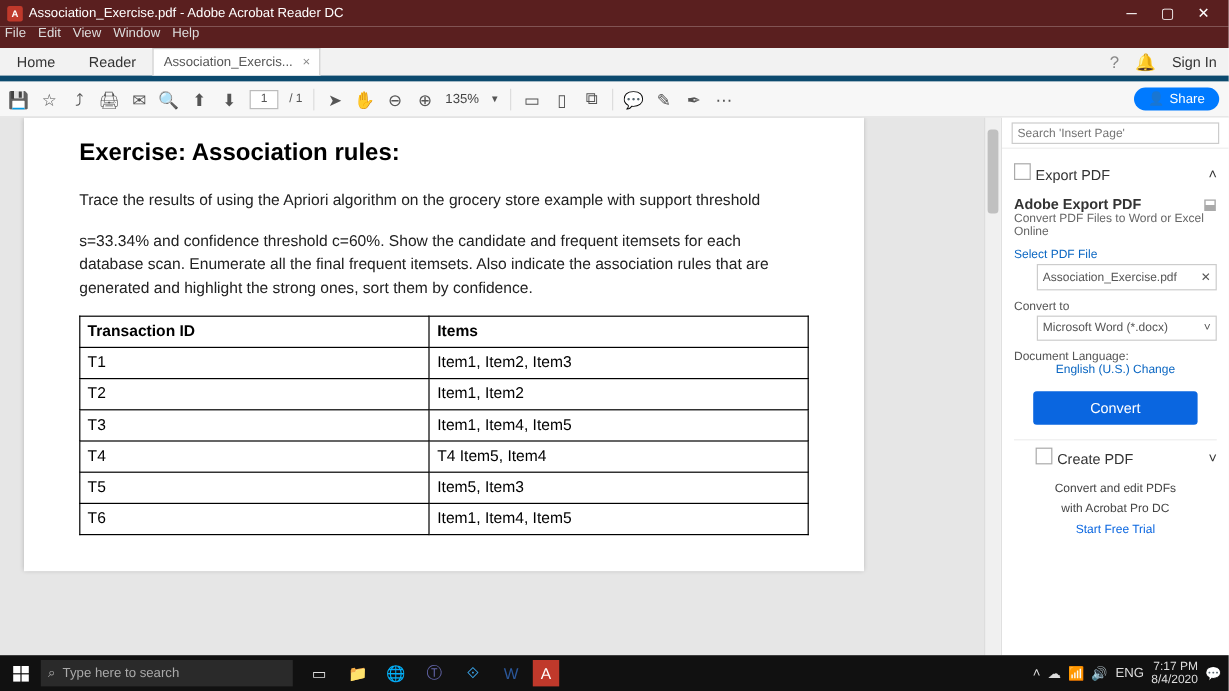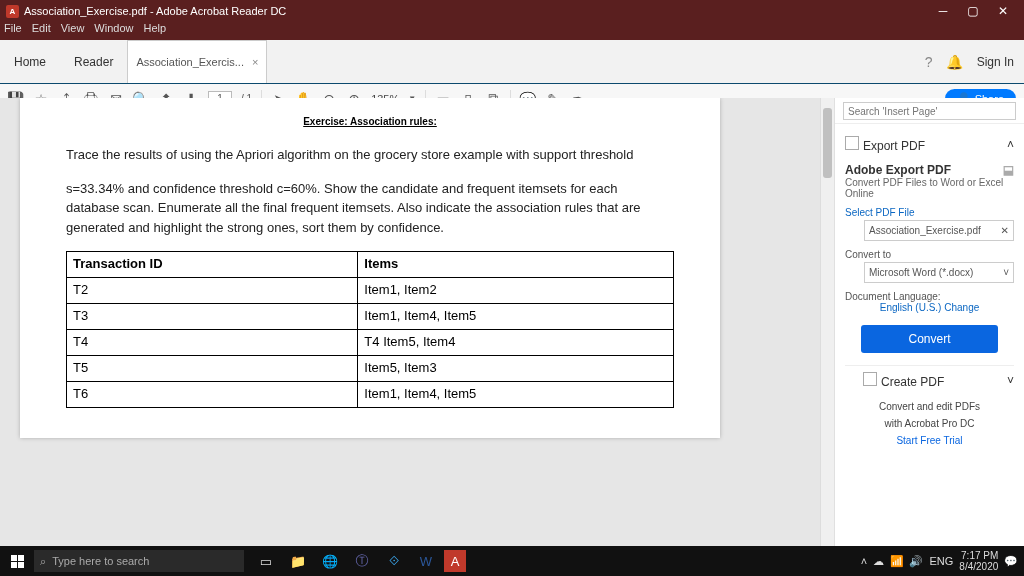--- a/index.html
+++ b/index.html
@@ -4,38 +4,38 @@
 <style>
   * { box-sizing: border-box; margin: 0; padding: 0; }
   body { font-family: "Segoe UI", Arial, sans-serif; font-size: 12px; width: 1024px; height: 576px; background: #fff; overflow: hidden; position: relative; }
   .titlebar { height: 22px; background: #5a1f1f; color: #fff; display: flex; align-items: center; padding: 0 6px; font-size: 11px; }
   .titlebar .app-icon { width: 13px; height: 13px; background: #c0392b; display: inline-flex; align-items: center; justify-content: center; font-size: 8px; font-weight: bold; margin-right: 5px; border-radius: 2px; }
   .titlebar .title { flex: 1; }
   .winctrl { display: flex; }
   .winctrl span { width: 30px; text-align: center; font-size: 12px; cursor: default; }
   .menubar { height: 18px; background: #5a1f1f; color: #ddd; display: flex; align-items: flex-start; padding: 0 4px; font-size: 11px; }
   .menubar span { margin-right: 10px; }
-  .tabbar { height: 44px; background: #f2f2f2; border-bottom: 1px solid #0c4a6e; display: flex; align-items: stretch; }
+  .tabbar { height: 28px; background: #f2f2f2; border-bottom: 5px solid #0c4a6e; display: flex; align-items: stretch; }
   .tabbar .lefttabs { display: flex; align-items: stretch; }
   .tabbar .hometab, .tabbar .toolstab { padding: 0 14px; display: flex; align-items: center; color: #333; font-size: 12px; }
   .tabbar .filetab { background: #fff; border: 1px solid #ccc; border-bottom: none; padding: 0 8px; display: flex; align-items: center; font-size: 11px; color: #555; }
   .tabbar .filetab .closex { margin-left: 8px; color: #888; }
   .tabbar .right { margin-left: auto; display: flex; align-items: center; padding-right: 10px; gap: 10px; }
   .tabbar .right .ico { width: 16px; height: 16px; color: #888; font-size: 14px; display:flex;align-items:center;justify-content:center; }
   .tabbar .signin { font-size: 12px; color: #333; margin-left: 4px; }
   .toolbar { height: 30px; background: #f7f7f7; border-bottom: 1px solid #ddd; display: flex; align-items: center; padding: 0 8px; gap: 9px; color: #555; font-size: 14px; }
   .toolbar .sep { width:1px; height:18px; background:#ddd; }
   .toolbar .zoom { font-size: 11px; color:#444; }
   .toolbar .share { margin-left: auto; background:#007aff; color:#fff; border-radius: 12px; padding: 3px 12px; font-size: 11px; display:flex; align-items:center; gap:4px; }
   .toolbar .tbtn { width:16px; height:16px; display:flex; align-items:center; justify-content:center; font-size:14px; }
   .toolbar .pagebox { width:24px; height:16px; border:1px solid #bbb; background:#fff; font-size:10px; display:flex;align-items:center;justify-content:center; }
   .main { position:absolute; top:98px; bottom:30px; left:0; right:0; display:flex; }
   .viewer { flex:1; background:#e6e6e6; position:relative; overflow:hidden; }
   .page { position:absolute; left:20px; top:0; width:700px; background:#fff; padding: 18px 46px 30px 46px; box-shadow: 0 0 4px rgba(0,0,0,.25); }
-  .page h3 { text-align:center; font-size:10px; text-decoration:underline; margin-bottom:18px; }
+  .page h3 { font-size:20px; margin-bottom:18px; }
   .page p { font-size:13px; color:#222; margin-bottom:14px; line-height:1.5; }
   .tbl { width:100%; border-collapse:collapse; }
   .tbl th, .tbl td { border:1px solid #000; padding:4px 6px; font-size:13px; text-align:left; height:26px; vertical-align:top; }
   .tbl th { font-weight:bold; }
   .scroll-v { width:14px; background:#f0f0f0; border-left:1px solid #ddd; position:relative; }
   .scroll-v .thumb { position:absolute; left:2px; right:2px; top:10px; height:70px; background:#c0c0c0; border-radius:3px; }
   .rightpane { width:190px; background:#fff; border-left:1px solid #e0e0e0; padding: 8px 10px; font-size:11px; color:#333; overflow:hidden; }
   .search-wrap { height:26px; border-bottom:1px solid #eee; margin:-8px -10px 6px -10px; padding:4px 8px; }
   .search-wrap input { width:100%; height:18px; border:1px solid #ccc; font-size:10px; padding:0 4px; color:#999; }
   .rightpane .section-h { display:flex; align-items:center; justify-content:space-between; padding:6px 0; font-size:12px; color:#333; }
@@ -133,20 +133,24 @@
       <h3>Exercise: Association rules:</h3>
       <p>Trace the results of using the Apriori algorithm on the grocery store example with support threshold</p>
       <p>s=33.34% and confidence threshold c=60%. Show the candidate and frequent itemsets for each database scan. Enumerate all the final frequent itemsets. Also indicate the association rules that are generated and highlight the strong ones, sort them by confidence.</p>
       <table class="tbl">
         <tbody>
             <tr>
           <th style="width:48%;">Transaction ID</th>
           <th>Items</th>
         </tr>
         <tr>
+              <td>T1</td>
+              <td>Item1, Item2, Item3</td>
+            </tr>
+        <tr>
               <td>T2</td>
               <td> Item1, Item2</td>
             </tr>
         <tr>
               <td>T3</td>
               <td>Item1, Item4, Item5</td>
             </tr>
         <tr>
               <td>T4</td>
               <td>T4 Item5, Item4</td>

